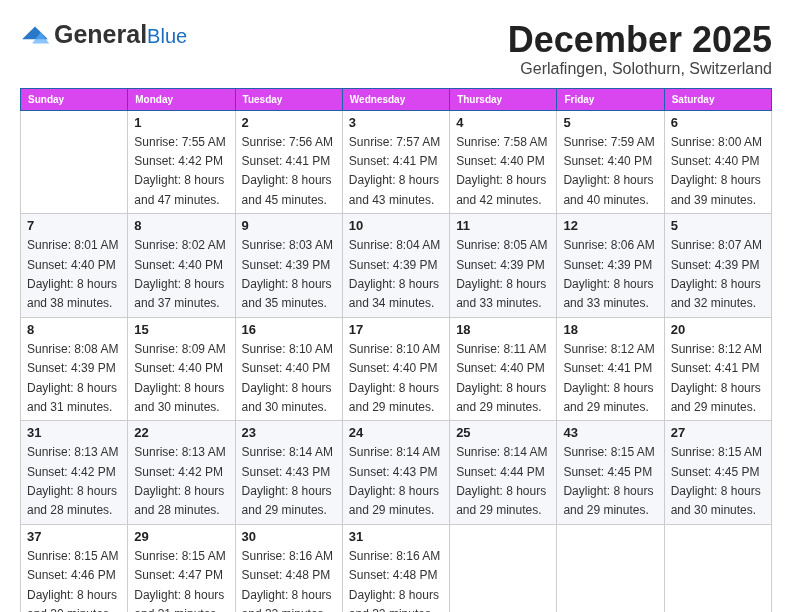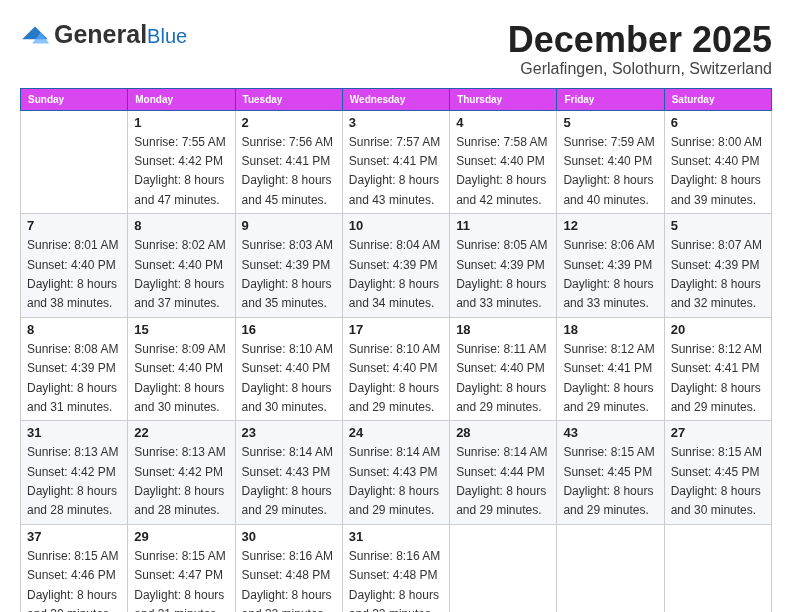--- a/index.html
+++ b/index.html
@@ -167,21 +167,21 @@
       </tr>
       <tr>
         <td><span class="day-num">31</span>
         <span class="day-detail">Sunrise: 8:13 AM<br>Sunset: 4:42 PM<br>Daylight: 8 hours and 28 minutes.</span></td>
         <td><span class="day-num">22</span>
         <span class="day-detail">Sunrise: 8:13 AM<br>Sunset: 4:42 PM<br>Daylight: 8 hours and 28 minutes.</span></td>
         <td><span class="day-num">23</span>
         <span class="day-detail">Sunrise: 8:14 AM<br>Sunset: 4:43 PM<br>Daylight: 8 hours and 29 minutes.</span></td>
         <td><span class="day-num">24</span>
         <span class="day-detail">Sunrise: 8:14 AM<br>Sunset: 4:43 PM<br>Daylight: 8 hours and 29 minutes.</span></td>
-        <td><span class="day-num">28</span>
+        <td><span class="day-num">25</span>
         <span class="day-detail">Sunrise: 8:14 AM<br>Sunset: 4:44 PM<br>Daylight: 8 hours and 29 minutes.</span></td>
         <td><span class="day-num">43</span>
         <span class="day-detail">Sunrise: 8:15 AM<br>Sunset: 4:45 PM<br>Daylight: 8 hours and 29 minutes.</span></td>
         <td><span class="day-num">27</span>
         <span class="day-detail">Sunrise: 8:15 AM<br>Sunset: 4:45 PM<br>Daylight: 8 hours and 30 minutes.</span></td>
       </tr>
       <tr>
         <td><span class="day-num">37</span>
         <span class="day-detail">Sunrise: 8:15 AM<br>Sunset: 4:46 PM<br>Daylight: 8 hours and 30 minutes.</span></td>
         <td><span class="day-num">29</span>

